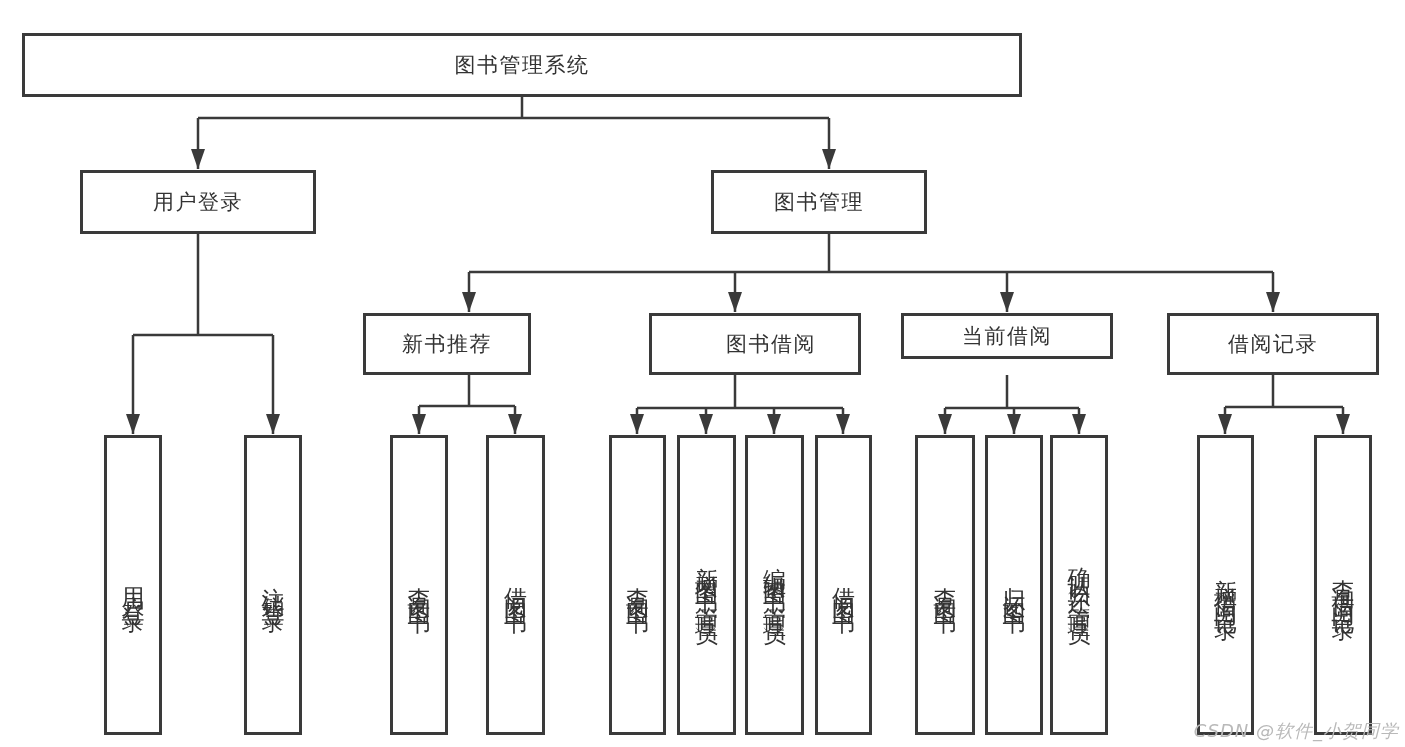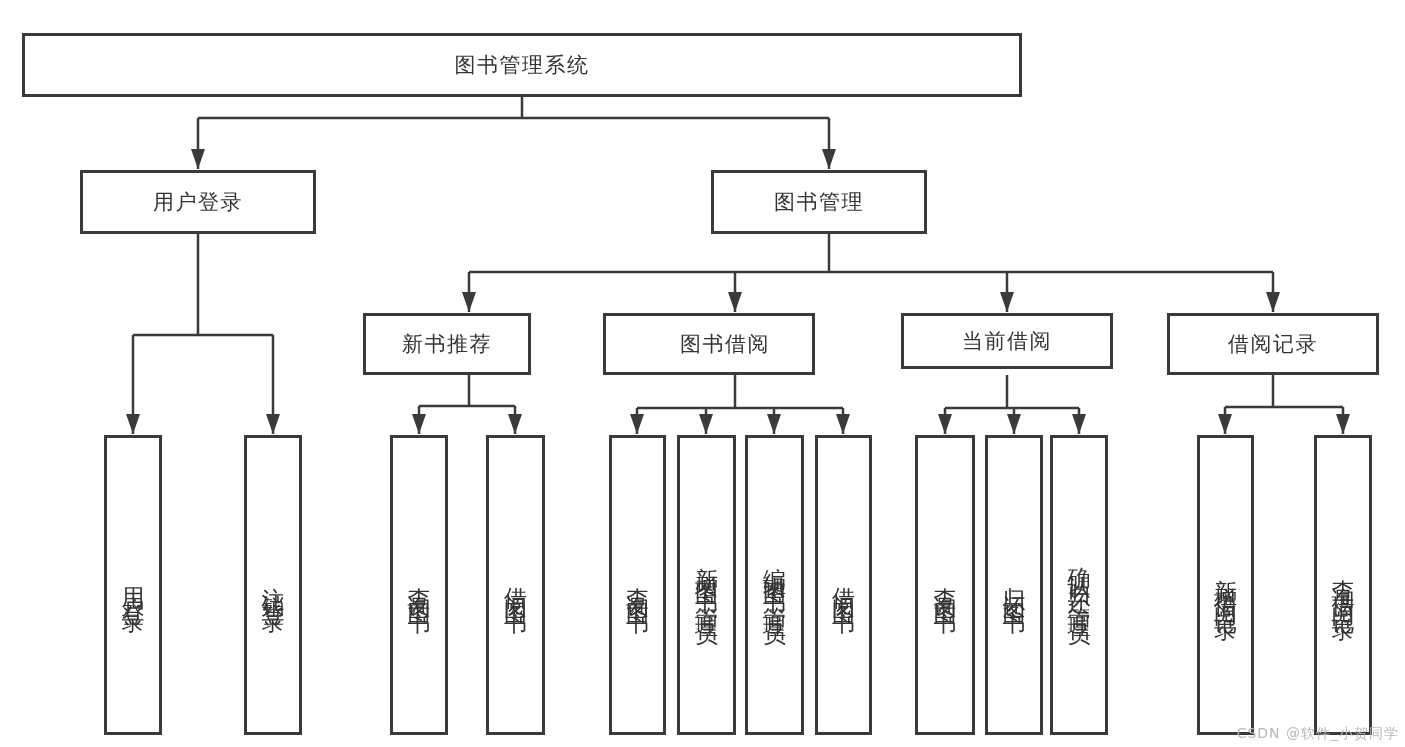--- a/index.html
+++ b/index.html
@@ -34,24 +34,25 @@
     writing-mode: vertical-rl;
     text-orientation: mixed;
     letter-spacing: 8px;
     line-height: 1;
     white-space: nowrap;
   }
   .watermark {
     position: absolute;
     right: 6px;
     bottom: 4px;
-    font-size: 14px;
+    font-size: 18px;
     letter-spacing: 1px;
     color: #b9b9b9;
     z-index: 2;
+    font-style: italic;
   }
 </style>
 </head>
 <body>
 
 <div class="canvas">
 
   <svg class="connectors" viewBox="0 0 1405 747" xmlns="http://www.w3.org/2000/svg">
     <defs>
       <marker id="arrow" viewBox="0 0 22 16" refX="21" refY="8" markerWidth="22" markerHeight="16" markerUnits="userSpaceOnUse" orient="auto">
@@ -102,24 +103,24 @@
   <div class="box hbox" style="left:80px; top:170px; width:236px; height:64px;">
     <span>用户登录</span>
   </div>
   <div class="box hbox" style="left:711px; top:170px; width:216px; height:64px;">
     <span>图书管理</span>
   </div>
 
   <div class="box hbox" style="left:363px; top:313px; width:168px; height:62px;">
     <span>新书推荐</span>
   </div>
-  <div class="box hbox" style="left:603px; top:313px; width:212px; height:62px;padding-left:32px;">
+  <div class="box hbox" style="left:649px; top:313px; width:212px; height:62px;padding-left:32px;">
     <span>图书借阅</span>
   </div>
-  <div class="box hbox" style="left:901px; top:313px; width:212px; height:56px;">
+  <div class="box hbox" style="left:901px; top:313px; width:212px; height:46px;">
     <span>当前借阅</span>
   </div>
   <div class="box hbox" style="left:1167px; top:313px; width:212px; height:62px;">
     <span>借阅记录</span>
   </div>
 
   <div class="box vbox" style="left:104px; top:435px; width:58px; height:300px;">
     <span class="vtext">用户登录</span>
   </div>
   <div class="box vbox" style="left:244px; top:435px; width:58px; height:300px;">

